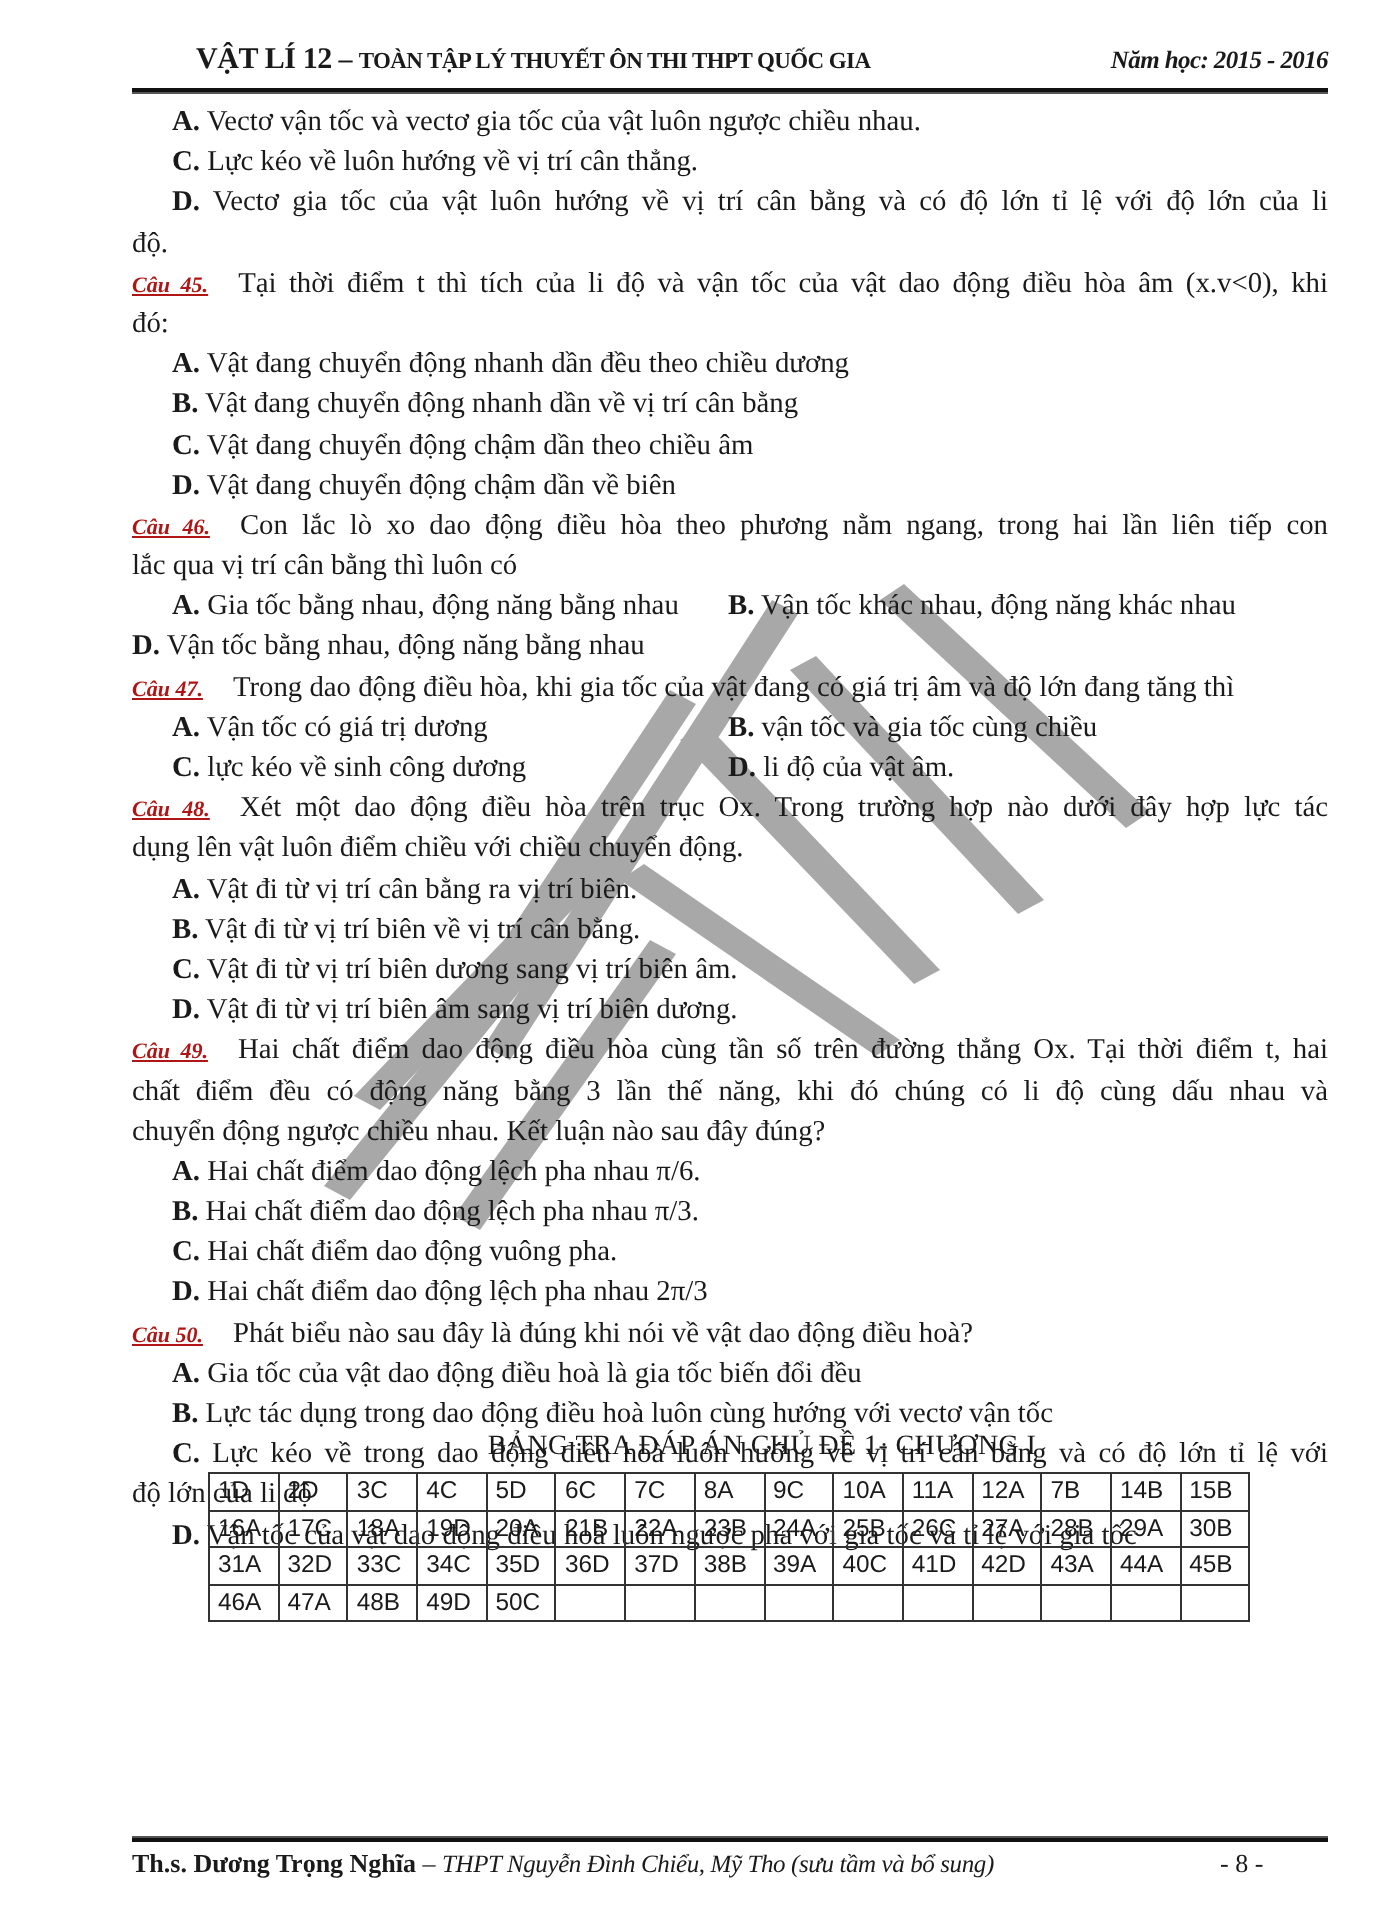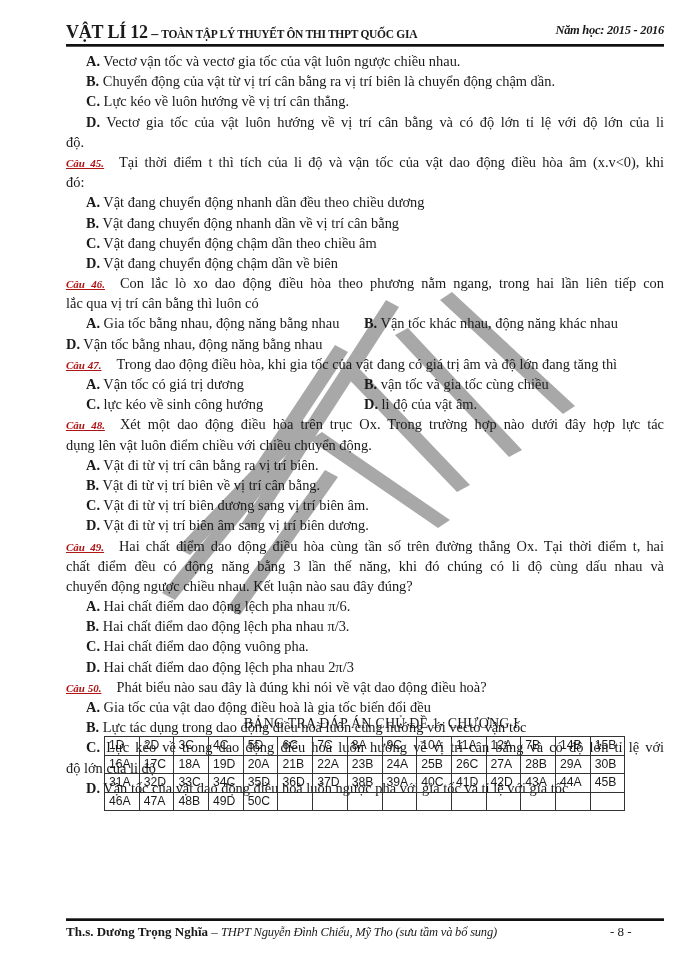--- a/index.html
+++ b/index.html
@@ -30,21 +30,21 @@
     }
     .header-left {
       position: absolute;
       left: 0; top: 0;
       font-family: "Liberation Serif", serif;
       font-weight: bold;
       font-size: 14px;
       letter-spacing: -0.2px;
       white-space: nowrap;
     }
-    .header-left .big { font-size: 18px; }
+    .header-left .big { font-size: 15px; margin-left: 32px; }
     .header-left .small { font-size: 11.5px; letter-spacing: -0.3px; }
     .header-right {
       position: absolute;
       right: 0; top: 1px;
       font-family: "Liberation Serif", serif;
       font-style: italic;
       font-weight: bold;
       font-size: 12.5px;
       letter-spacing: -0.3px;
       white-space: nowrap;
@@ -197,21 +197,20 @@
       <span class="big">VẬT LÍ 12</span><span> – </span><span class="small">TOÀN TẬP LÝ THUYẾT ÔN THI THPT QUỐC GIA</span>
     </div>
     <div class="header-right">Năm học: 2015 - 2016</div>
   </div>
   <div class="header-rule"></div>
 
   <div class="content text-layer">
 
     <div>
       <div class="line opt"><b>A.</b><span> Vectơ vận tốc và vectơ gia tốc của vật luôn ngược chiều nhau.</span></div>
-      <div class="line opt"><b>B.</b><span> Chuyển động của vật từ vị trí cân bằng ra vị trí biên là chuyển động chậm dần.</span></div>
       <div class="line opt"><b>C.</b><span> Lực kéo về luôn hướng về vị trí cân thẳng.</span></div>
       <div class="line opt justify"><b>D.</b><span> Vectơ gia tốc của vật luôn hướng về vị trí cân bằng và có độ lớn tỉ lệ với độ lớn của li</span></div>
       <div class="line">độ.</div>
     </div>
 
     <div>
       <div class="line justify"><span class="q-label">Câu 45.</span><span>Tại thời điểm t thì tích của li độ và vận tốc của vật dao động điều hòa âm (x.v&lt;0), khi</span></div>
       <div class="line">đó:</div>
       <div class="line opt"><b>A.</b><span> Vật đang chuyển động nhanh dần đều theo chiều dương</span></div>
       <div class="line opt"><b>B.</b><span> Vật đang chuyển động nhanh dần về vị trí cân bằng</span></div>
@@ -231,21 +230,21 @@
       </div>
     </div>
 
     <div>
       <div class="line"><span class="q-label">Câu 47.</span><span>Trong dao động điều hòa, khi gia tốc của vật đang có giá trị âm và độ lớn đang tăng thì</span></div>
       <div class="two-col">
         <div class="c1"><b>A.</b><span> Vận tốc có giá trị dương</span></div>
         <div class="c2"><b>B.</b><span> vận tốc và gia tốc cùng chiều</span></div>
       </div>
       <div class="two-col">
-        <div class="c1"><b>C.</b><span> lực kéo về sinh công hướng</span></div>
+        <div class="c1"><b>C.</b><span> lực kéo về sinh công dương</span></div>
         <div class="c2"><b>D.</b><span> li độ của vật âm.</span></div>
       </div>
     </div>
 
     <div>
       <div class="line justify"><span class="q-label">Câu 48.</span><span>Xét một dao động điều hòa trên trục Ox. Trong trường hợp nào dưới đây hợp lực tác</span></div>
       <div class="line">dụng lên vật luôn điểm chiều với chiều chuyển động.</div>
       <div class="line opt"><b>A.</b><span> Vật đi từ vị trí cân bằng ra vị trí biên.</span></div>
       <div class="line opt"><b>B.</b><span> Vật đi từ vị trí biên về vị trí cân bằng.</span></div>
       <div class="line opt"><b>C.</b><span> Vật đi từ vị trí biên dương sang vị trí biên âm.</span></div>

